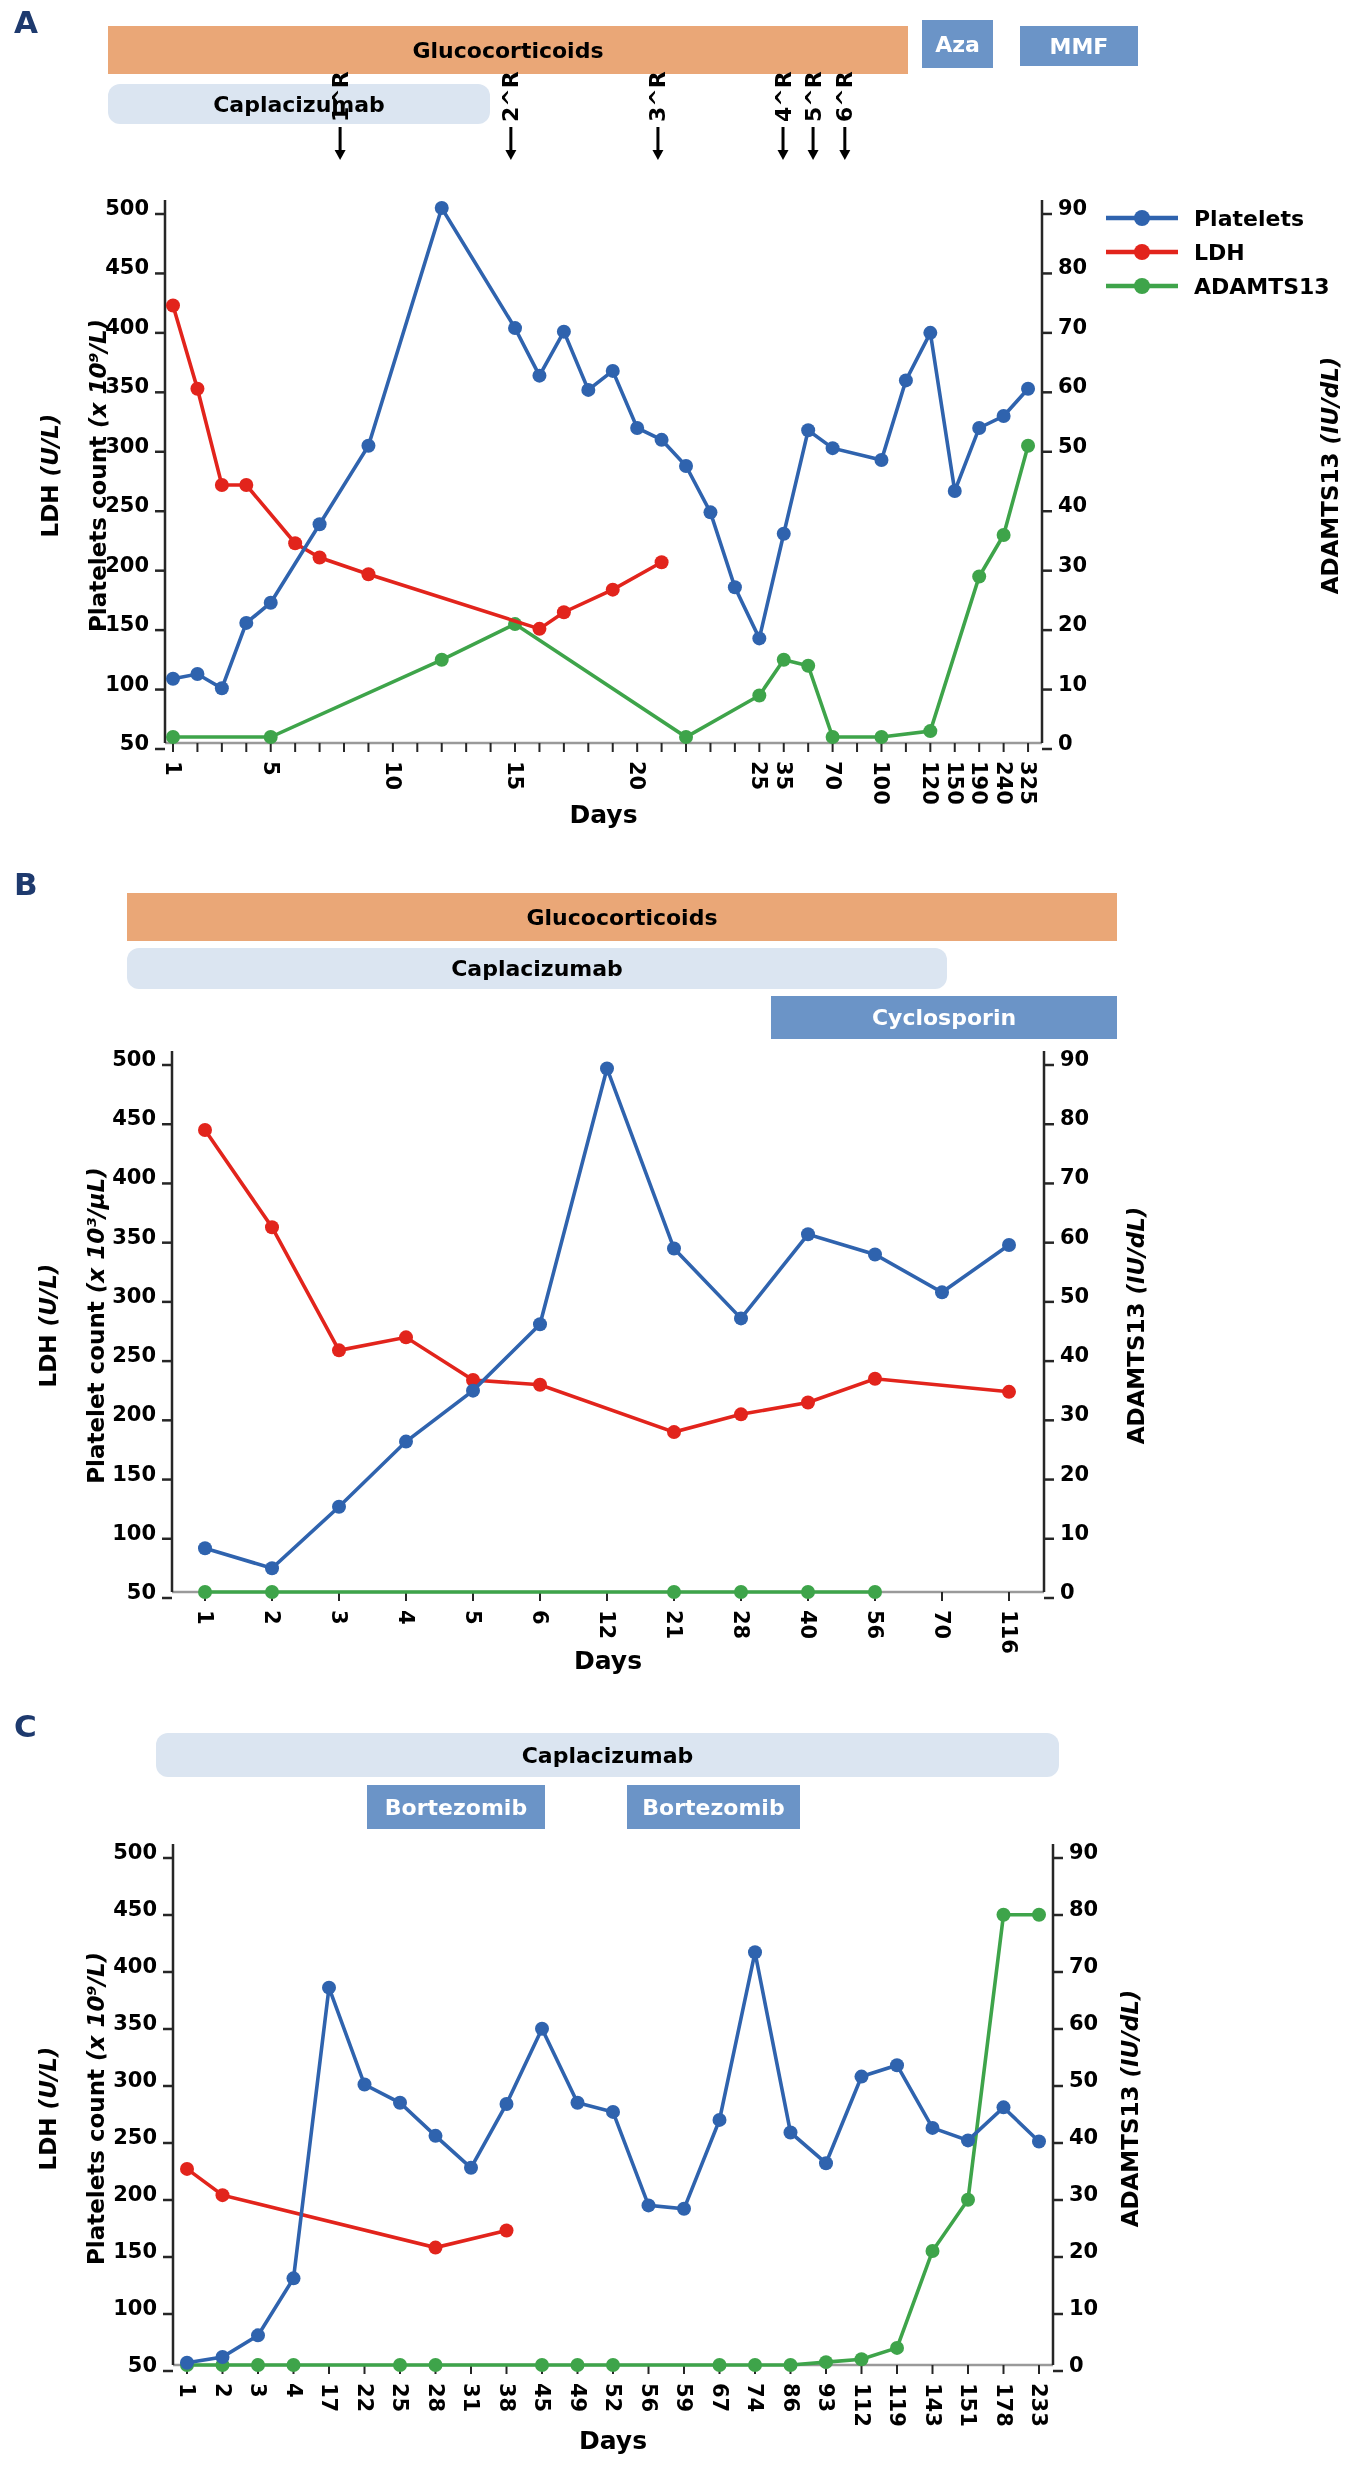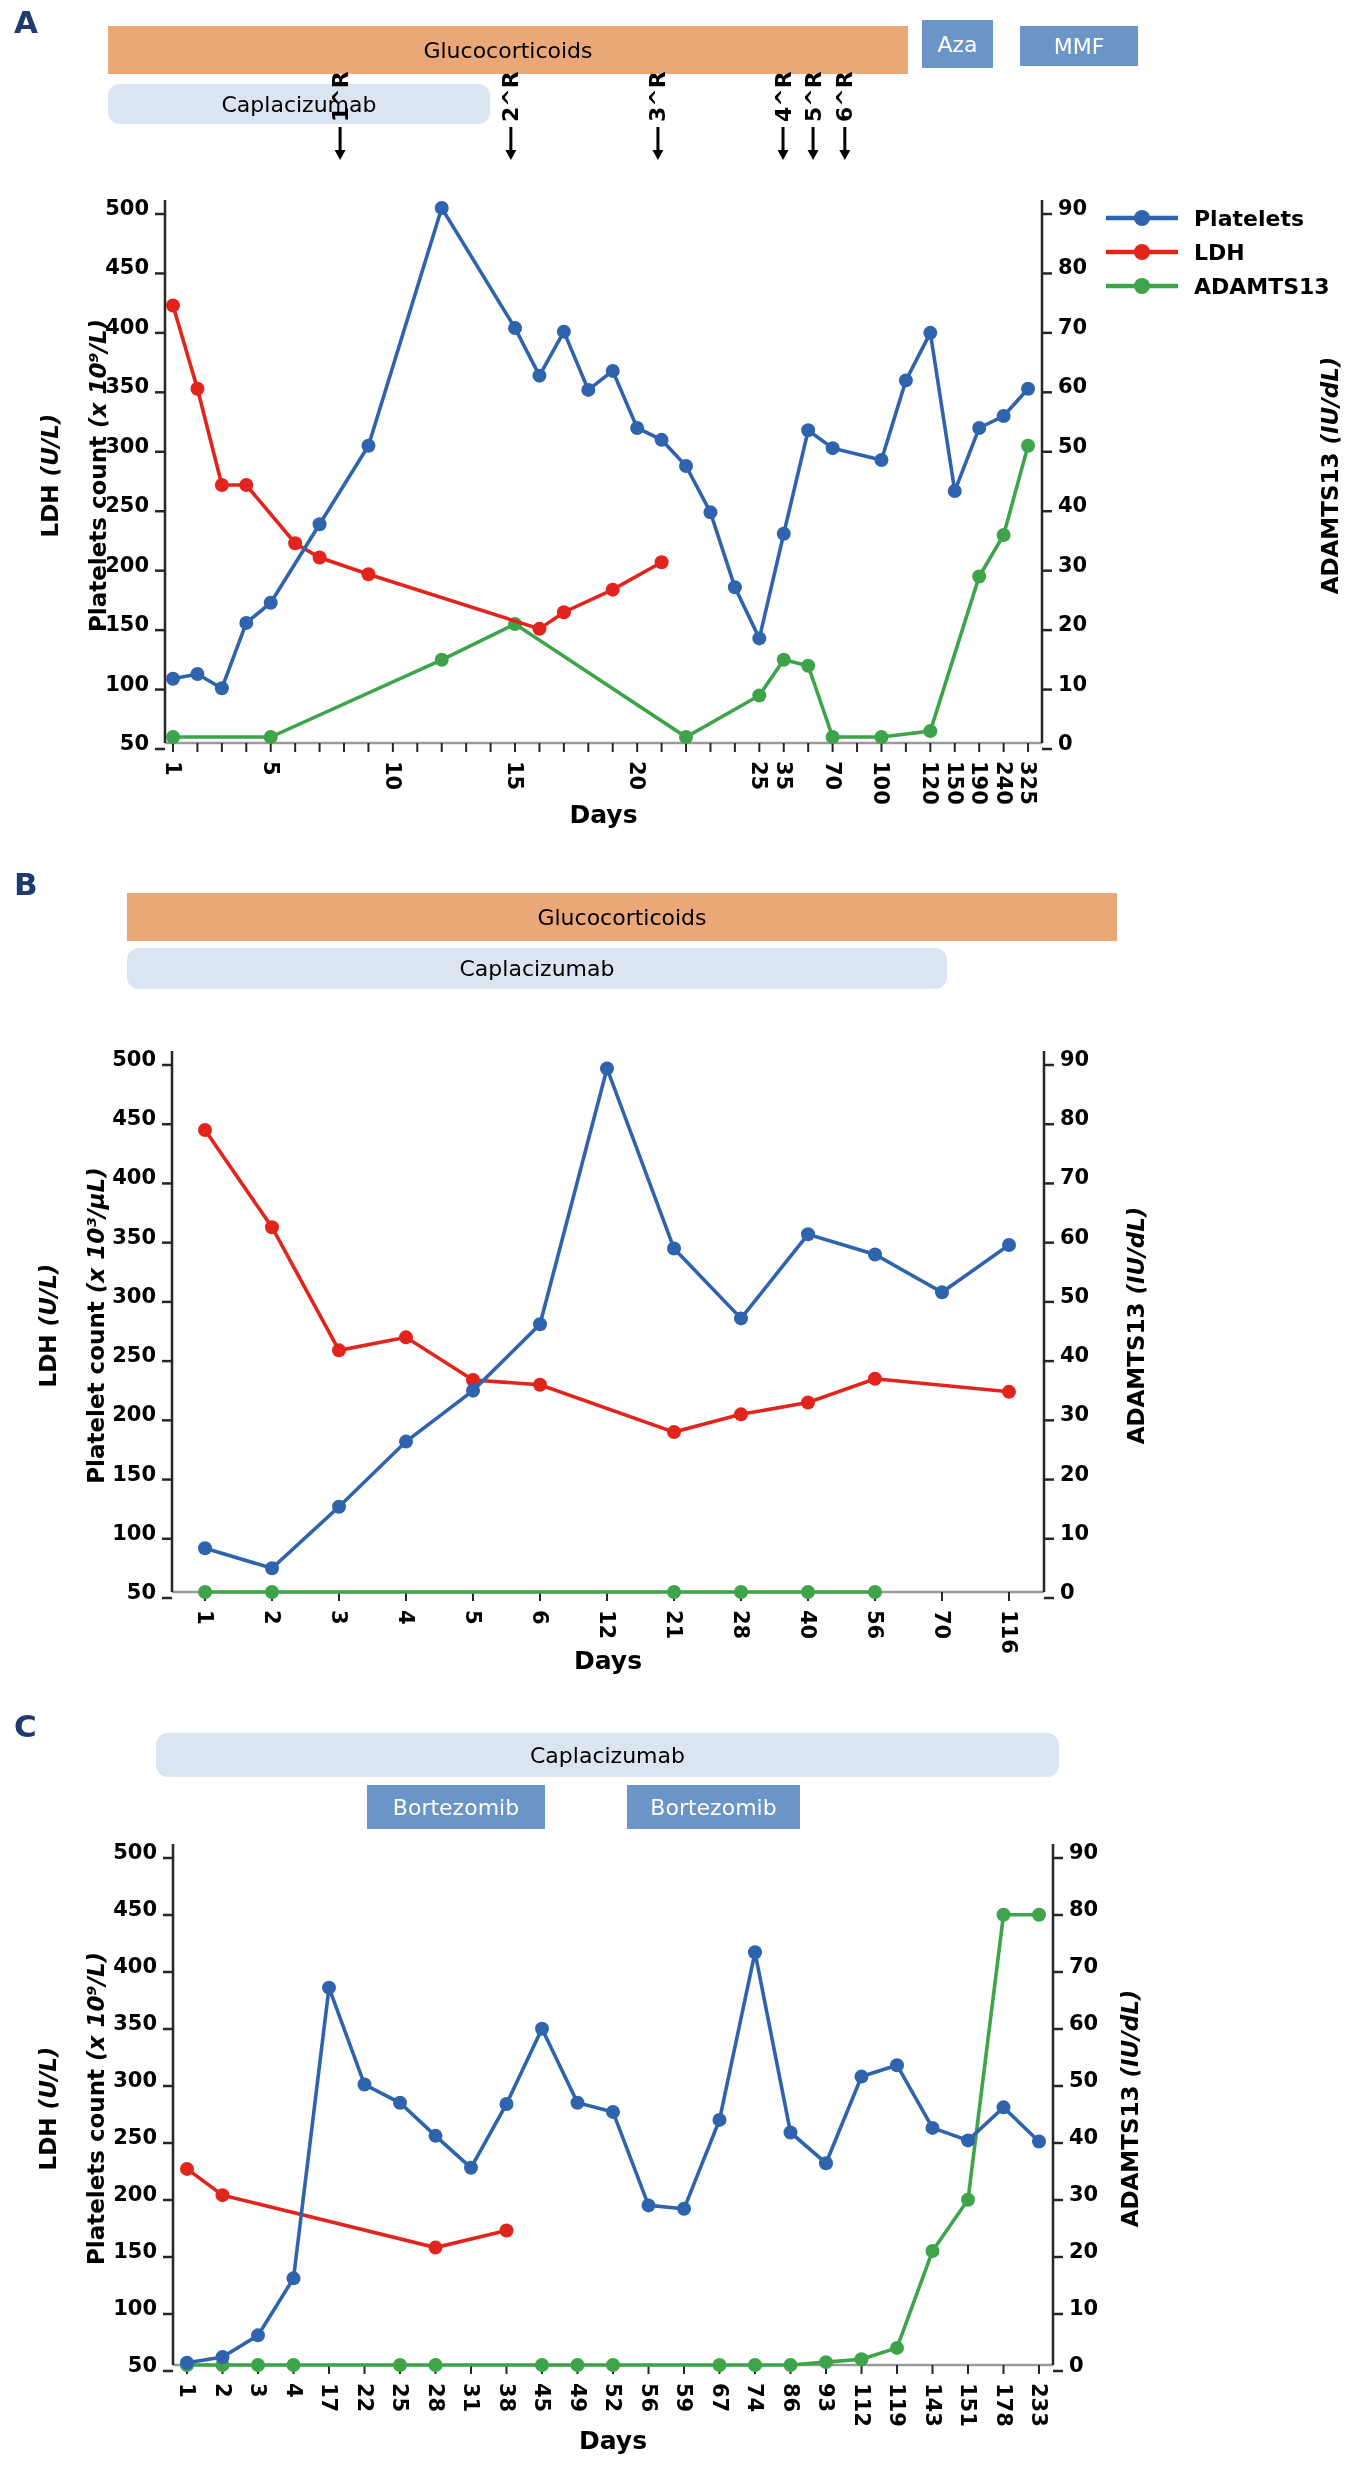--- a/index.html
+++ b/index.html
@@ -4,21 +4,21 @@
 <style>
   html,body{margin:0;padding:0;background:#ffffff;}
   .page{position:relative;width:1355px;height:2470px;background:#fff;
         font-family:"DejaVu Sans","Liberation Sans",sans-serif;}
   .panel{position:absolute;left:0;width:1355px;}
   #panel-A{top:0;height:860px;}
   #panel-B{top:860px;height:840px;}
   #panel-C{top:1700px;height:770px;}
   .panel-letter{position:absolute;font-size:31px;font-weight:bold;color:#1e3a6e;}
   .tbar{position:absolute;display:flex;align-items:center;justify-content:center;
-        font-size:22px;font-weight:normal;}
+        font-size:22px;font-weight:bold;}
   .bar-orange{background:#eaa777;color:#000;}
   .bar-light{background:#dbe5f1;color:#000;border-radius:12px;}
   .bar-mid{background:#6b94c7;color:#fff;}
   svg.chart{position:absolute;left:0;top:0;}
   svg text{font-family:"DejaVu Sans","Liberation Sans",sans-serif;font-weight:bold;fill:#000;}
 </style>
 </head>
 <body>
 
 <div class="page">
@@ -223,20 +223,23 @@
   </section>
 
   <section class="panel" id="panel-B">
     <div class="panel-letter" style="left:14px;top:6px">B</div>
     <div class="tbar bar-orange" style="left:127px;top:33px;width:990px;height:48px">
       <span>Glucocorticoids</span>
     </div>
     <div class="tbar bar-light" style="left:127px;top:88px;width:820px;height:41px">
       <span>Caplacizumab</span>
     </div>
+    <div class="tbar bar-mid" style="left:771px;top:136px;width:346px;height:43px">
+      <span>Cyclosporin</span>
+    </div>
     <svg class="chart" width="1355" height="840" viewBox="0 0 1355 840">
         <line x1="172" y1="732" x2="1044" y2="732" stroke="#9a9a9a" stroke-width="2.5"></line>
         <line x1="172" y1="191" x2="172" y2="732" stroke="#262626" stroke-width="2.5"></line>
         <line x1="1044" y1="191" x2="1044" y2="732" stroke="#262626" stroke-width="2.5"></line>
         <line x1="162" y1="205" x2="172" y2="205" stroke="#262626" stroke-width="2.5"></line>
         <text x="156" y="199" font-size="21" text-anchor="end" dominant-baseline="central">500</text>
         <line x1="162" y1="264.22222222222223" x2="172" y2="264.22222222222223" stroke="#262626" stroke-width="2.5"></line>
         <text x="156" y="258.22222222222223" font-size="21" text-anchor="end" dominant-baseline="central">450</text>
         <line x1="162" y1="323.44444444444446" x2="172" y2="323.44444444444446" stroke="#262626" stroke-width="2.5"></line>
         <text x="156" y="317.44444444444446" font-size="21" text-anchor="end" dominant-baseline="central">400</text>

